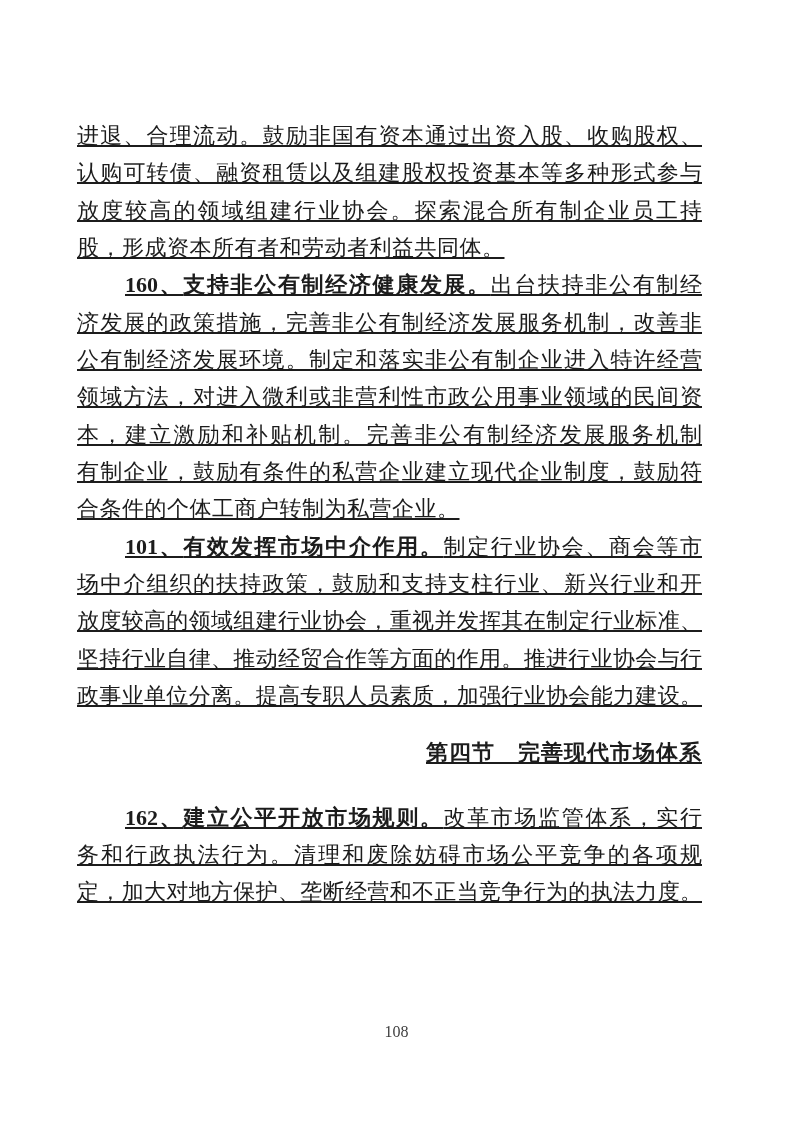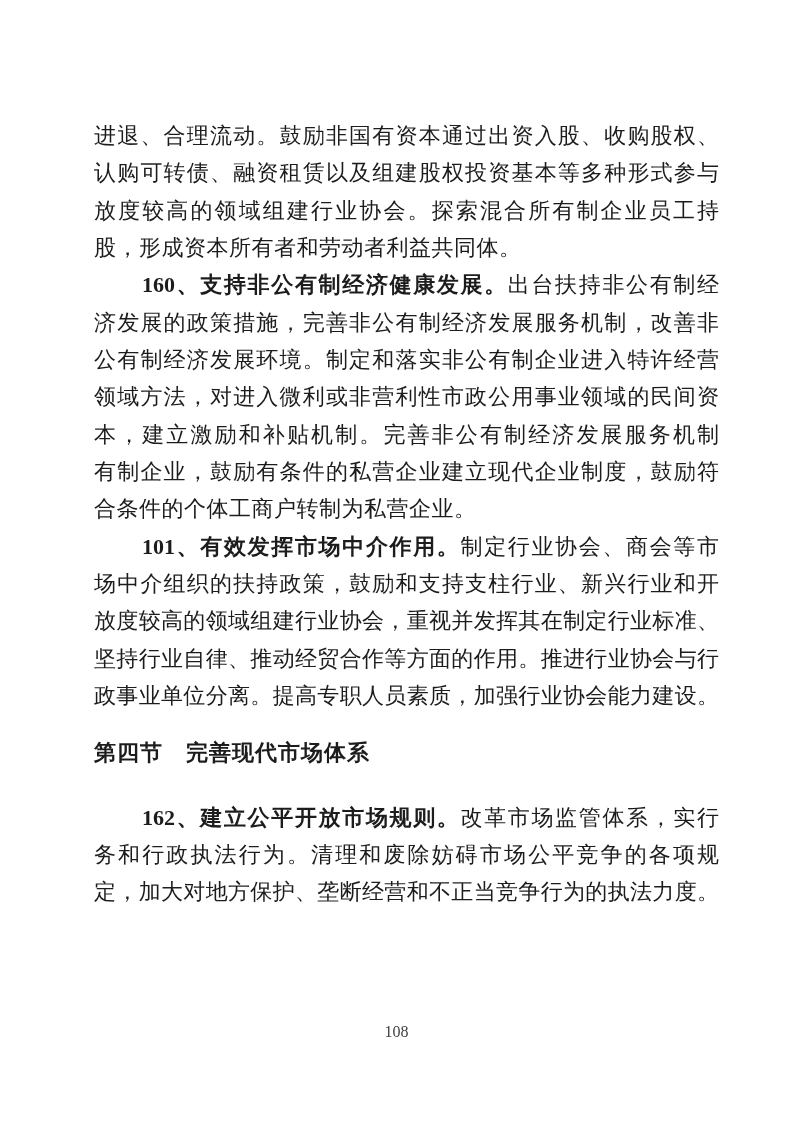--- a/index.html
+++ b/index.html
@@ -8,23 +8,24 @@
     width: 793px;
     height: 1122px;
     margin: 0 auto;
     background: #ffffff;
     font-family: "Liberation Serif", "DejaVu Serif", serif;
     color: #1c1c1c;
     overflow: hidden;
   }
   .content {
     position: absolute;
-    left: 94px;
+    left: 77px;
     top: 117px;
     width: 625px;
+    text-decoration: underline;
   }
   .para { margin: 0; padding: 0; }
   .line {
     margin: 0;
     font-size: 22px;
     height: 37.33px;
     line-height: 37.33px;
     white-space: nowrap;
     text-align: justify;
     text-align-last: justify;
@@ -36,21 +37,21 @@
     text-align-last: left;
     letter-spacing: 0.5px;
   }
   .line.first { text-indent: 48px; }
   .line b { font-weight: bold; }
   .heading {
     font-size: 22px;
     font-weight: bold;
     height: 37.33px;
     line-height: 37.33px;
-    text-align: left;
+    text-align: right;
     margin-top: 20px;
     margin-bottom: 27px;
     letter-spacing: 1px;
   }
   .pagenum {
     position: absolute;
     top: 1022px;
     left: 0;
     width: 100%;
     text-align: center;

